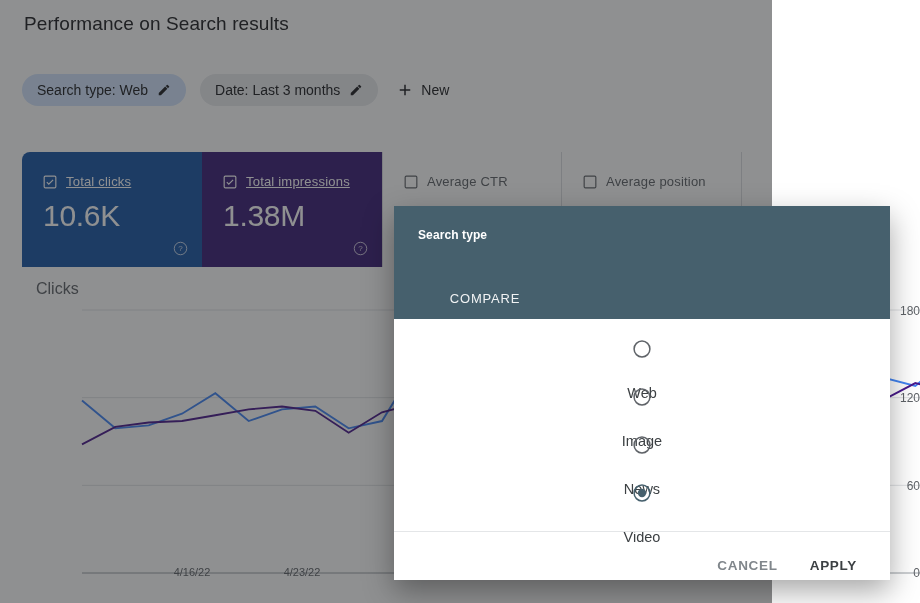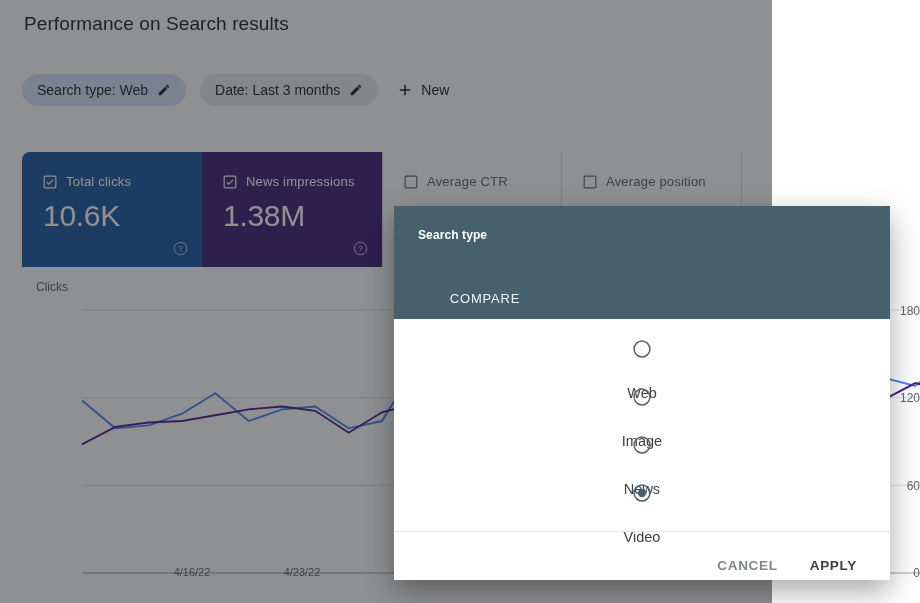--- a/index.html
+++ b/index.html
@@ -40,28 +40,28 @@
   .card { position:relative; height:115px; padding:22px 0 0 21px; }
   .card.c1 { width:180px; background:#1a56a5; border-top-left-radius:8px; }
   .card.c2 { width:180px; background:#3b1e77; }
   .card.c3 { width:180px; background:#fff; border-right:1px solid #dadce0; }
   .card.c4 { width:180px; background:#fff; border-right:1px solid #dadce0; }
   .card.c5 { flex:1; background:#fff; }
   .card.c3 { border-left:1px solid #dadce0; }
   .card-head { display:flex; align-items:center; gap:9px; }
   .cbox { width:14px; height:14px; flex:none; display:block; }
   .card-label { font-size:13px; letter-spacing:.2px; }
-  .card.c1 .card-label, .card.c2 .card-label { color:#ffffff; }
+  .card.c1 .card-label, .card.c2 .card-label { color:#ffffff;text-decoration:underline; }
   .card.c3 .card-label, .card.c4 .card-label { color:#5f6368; }
   .card-value { margin-top:10px; font-size:30px; font-weight:400; color:#ffffff; letter-spacing:-.3px; }
   .help { position:absolute; right:14px; bottom:11px; width:15px; height:15px; opacity:.75; }
 
   
   #chart { position:absolute; left:22px; top:280px; width:898px; height:323px; }
-  .axis-name { position:absolute; left:14px; top:0; font-size:12px; color:#5f6368; }
+  .axis-name { position:absolute; left:14px; top:0; font-size:16px; color:#5f6368; }
   .ytick { position:absolute; right:0; font-size:12px; color:#5f6368; text-align:right; width:50px; }
   .xtick { position:absolute; top:286px; font-size:11px; color:#5f6368; transform:translateX(-50%); white-space:nowrap; }
 
   
   #scrim { position:absolute; inset:0; background:rgba(32,33,36,.50); }
 
   
   #dialog {
     position:absolute; left:394px; top:206px; width:496px; height:374px;
     background:#ffffff; box-shadow:0 11px 28px rgba(0,0,0,.35);
@@ -136,21 +136,21 @@
           <text x="12" y="16.5" font-size="13" fill="#ffffff" text-anchor="middle" font-family="Liberation Sans">?</text>
         </svg>
       </div>
 
       <div class="card c2">
         <div class="card-head">
           <svg class="cbox" viewBox="0 0 24 24">
             <rect x="2" y="2" width="20" height="20" rx="2" fill="none" stroke="#ffffff" stroke-width="2"></rect>
             <path d="M6.5 12.3l3.4 3.4 7.4-7.4" fill="none" stroke="#ffffff" stroke-width="2"></path>
           </svg>
-          <span class="card-label">News impressions</span>
+          <span class="card-label">Total impressions</span>
         </div>
         <div class="card-value">1.38M</div>
         <svg class="help" viewBox="0 0 24 24">
           <circle cx="12" cy="12" r="10" fill="none" stroke="#ffffff" stroke-width="1.6"></circle>
           <text x="12" y="16.5" font-size="13" fill="#ffffff" text-anchor="middle" font-family="Liberation Sans">?</text>
         </svg>
       </div>
 
       <div class="card c3">
         <div class="card-head">

